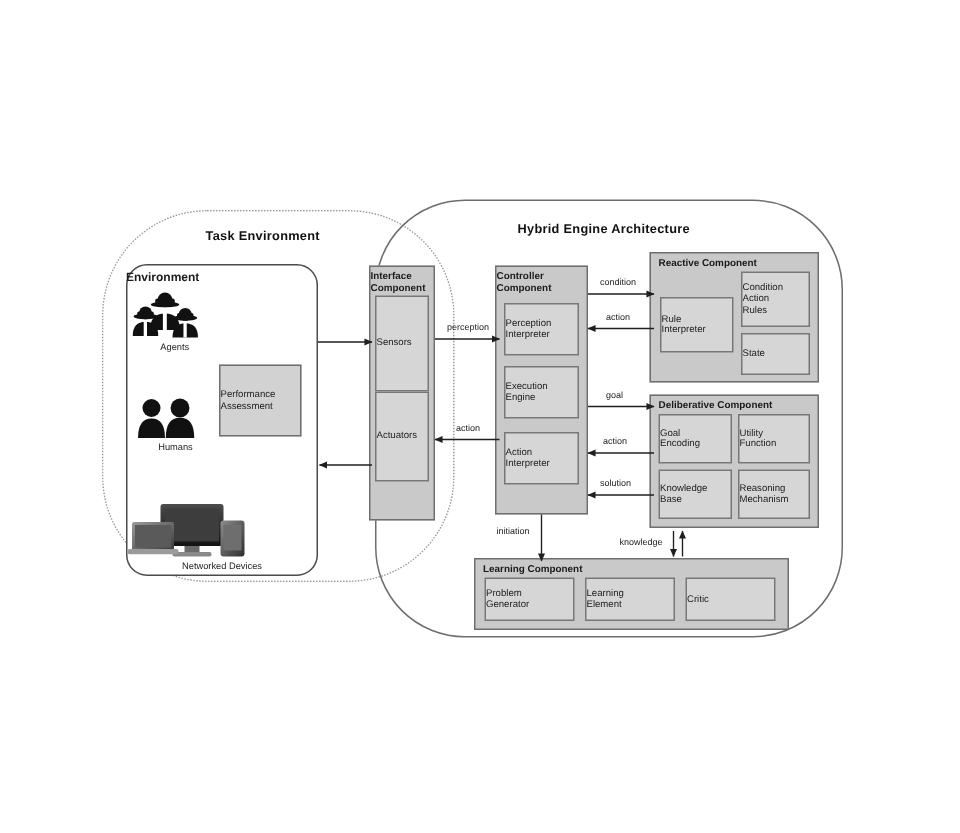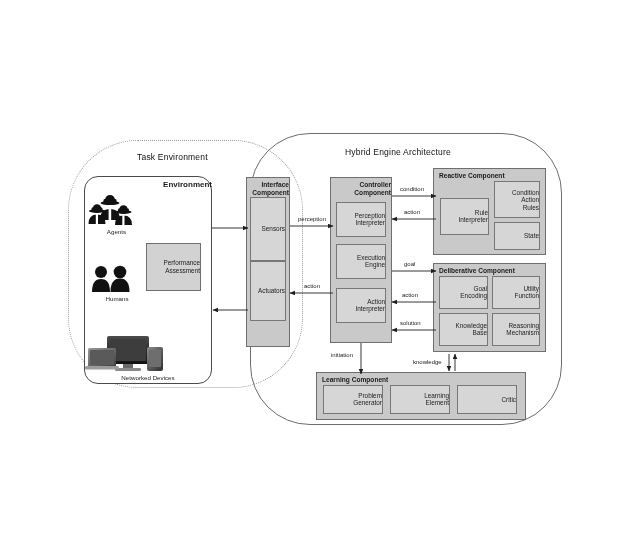--- a/index.html
+++ b/index.html
@@ -14,36 +14,36 @@
     border-radius:70px;
     background:transparent;
   }
   .region-solid{
     border:1px solid #6d6d6d;
     border-radius:60px;
     background:transparent;
   }
   .region-title{
     position:absolute;
-    font-size:8.5px;font-weight:normal;letter-spacing:.2px;
+    font-size:8.5px;font-weight:bold;letter-spacing:.2px;
     white-space:nowrap;color:#111;
   }
 
   
   .box{
     background:#d2d2d2;
     border:1px solid #6f6f6f;
     box-sizing:border-box;
   }
   .box-outer{ background:#c9c9c9; }
   .box-inner{ background:#d6d6d6; border:1px solid #777; }
 
   .box-label{
     position:absolute;left:0;right:0;
-    text-align:right;
+    text-align:left;
     font-size:6.4px;line-height:7.6px;
     color:#1c1c1c;
     white-space:pre-line;
   }
   .hdr{
     font-weight:bold;font-size:6.6px;line-height:7.8px;
     top:3px;
   }
   .hdr-left{
     position:absolute;top:3px;left:5px;right:auto;text-align:left;

